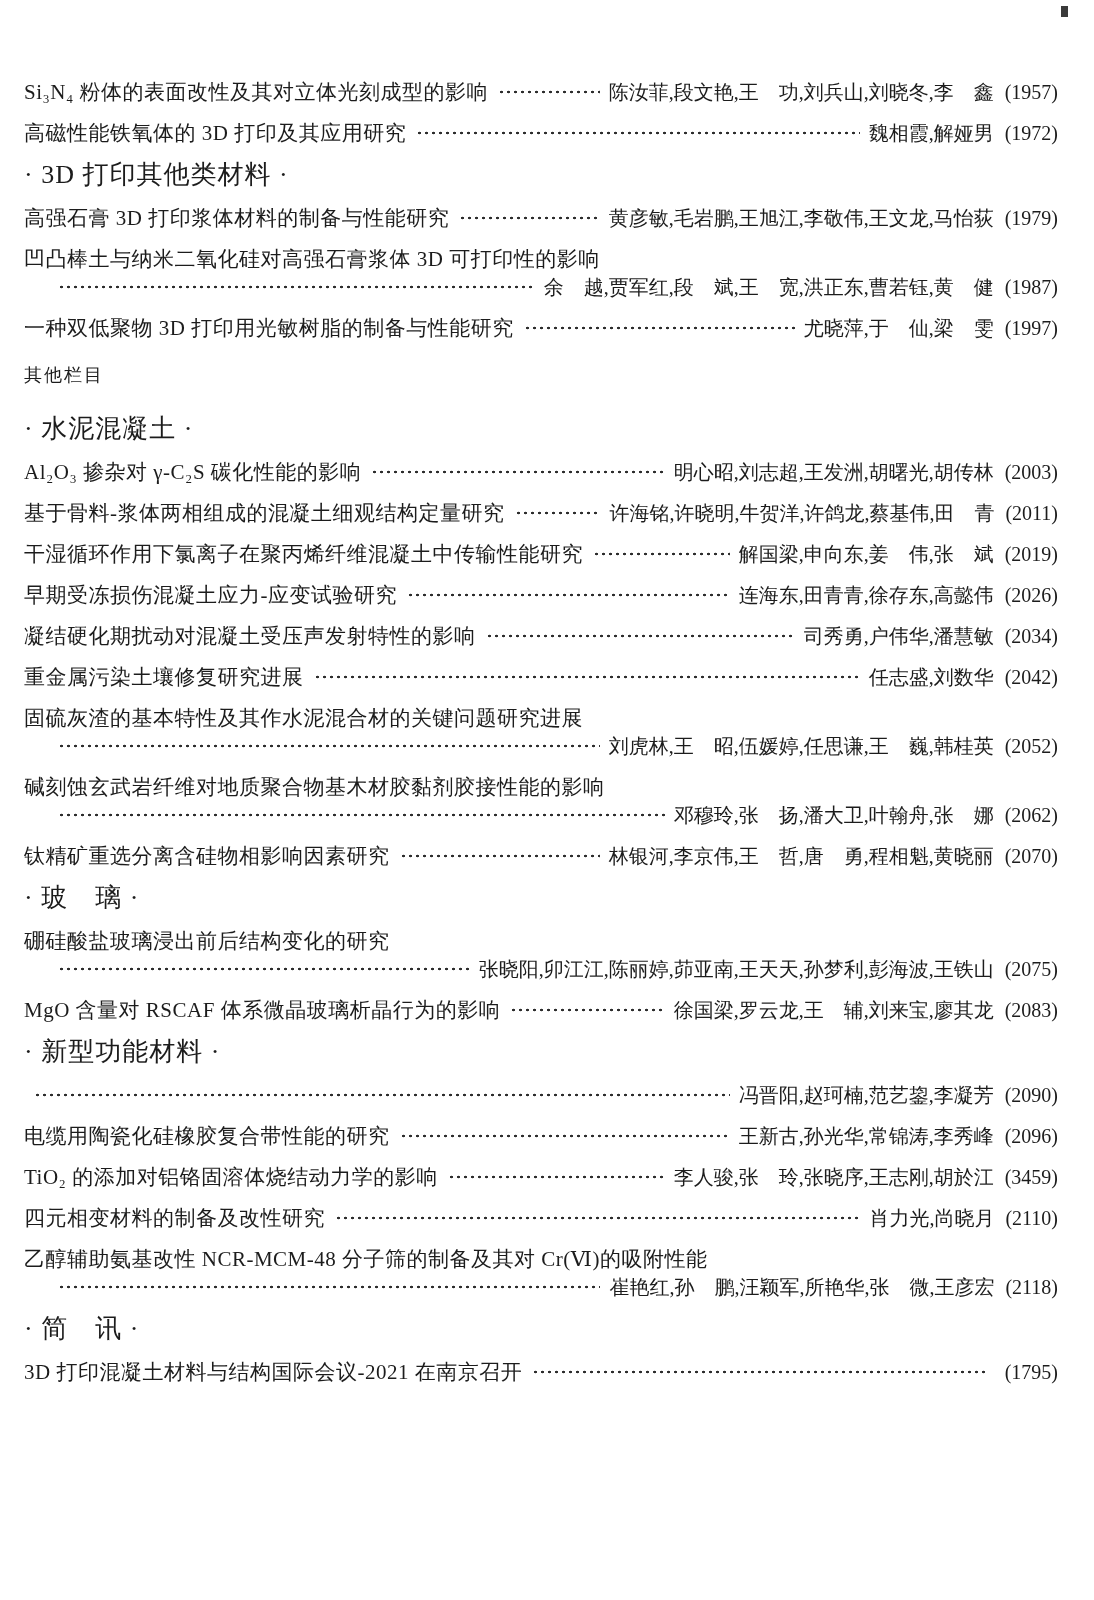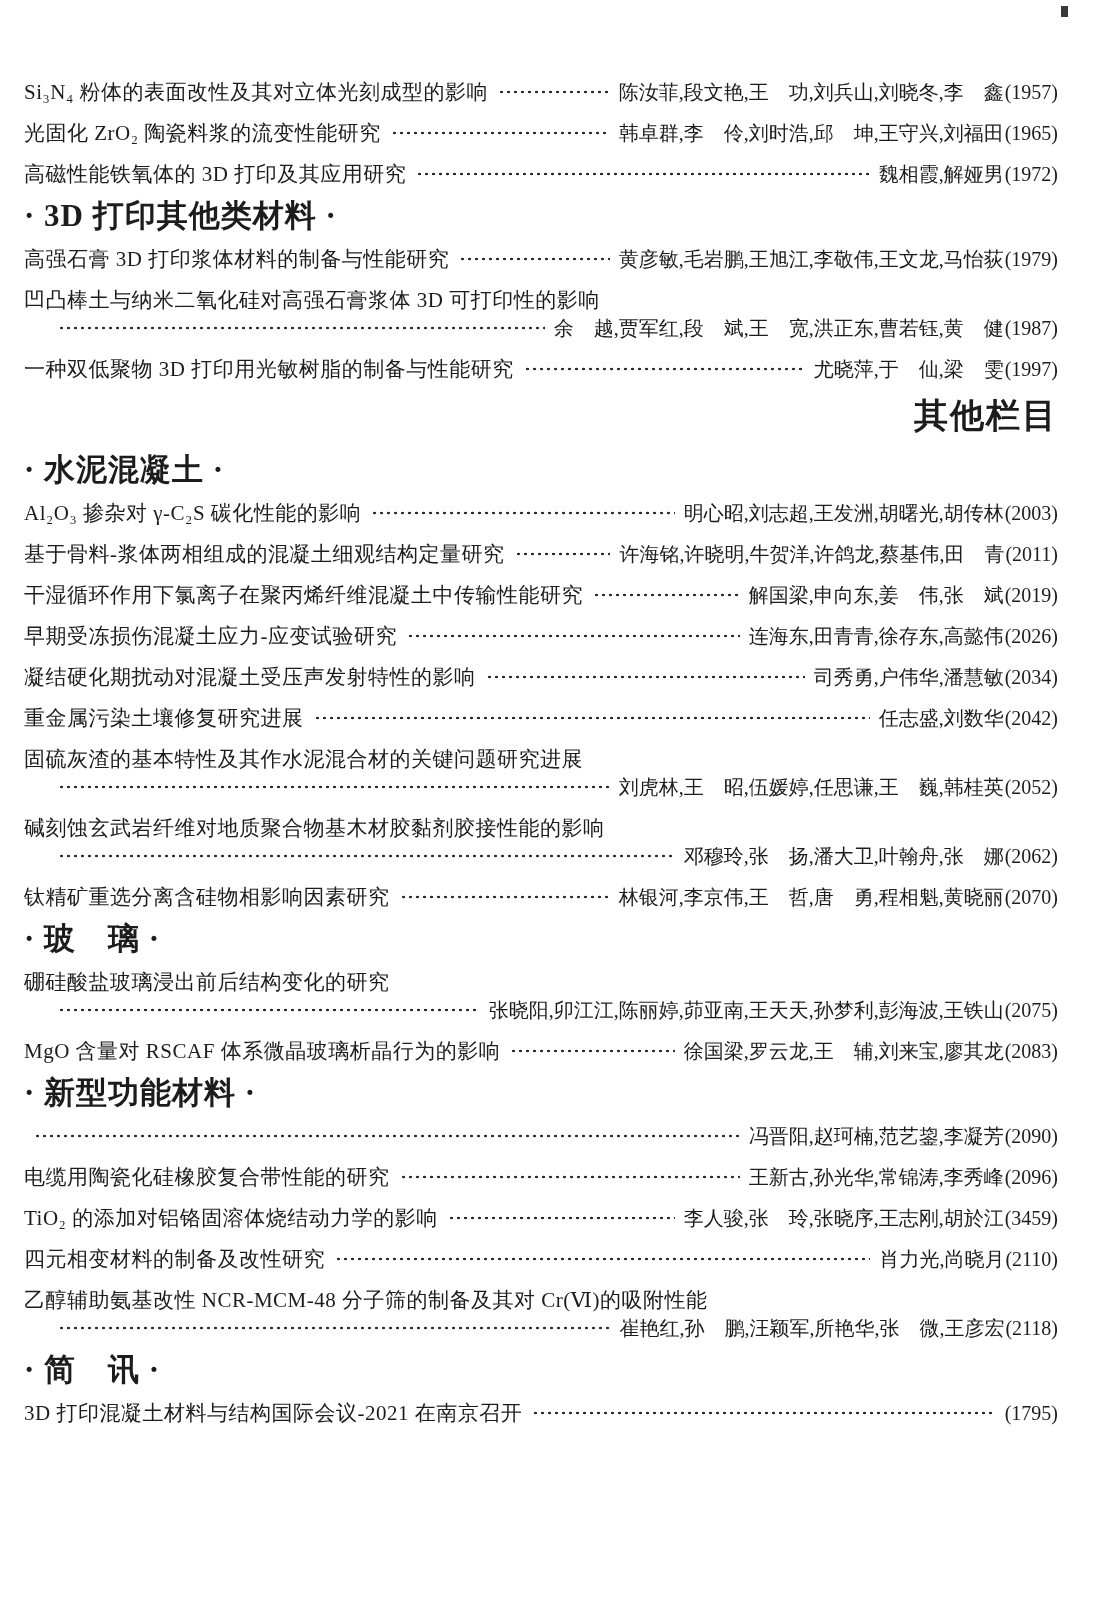--- a/index.html
+++ b/index.html
@@ -42,71 +42,65 @@
     line-height: 28px;
     letter-spacing: 0.5px;
   }
   .authors {
     white-space: nowrap;
     font-size: 20px;
   }
   .pageno {
     white-space: nowrap;
     font-size: 20px;
-    margin-left: 1px;
+    margin-left: 11px;
   }
   .leader {
     flex: 1 1 auto;
     min-width: 14px;
     height: 20px;
     align-self: center;
     margin: 0 9px 0 10px;
     background-image: radial-gradient(circle, #2b2b2b 1.1px, rgba(0,0,0,0) 1.6px);
     background-size: 7px 20px;
     background-repeat: repeat-x;
     background-position: left center;
   }
   .line2 .leader { margin-left: 34px; }
   .section-row {
     margin: 8px 0 14px 0;
   }
   .section-label {
-    font-size: 31px;
+    font-size: 26px;
     line-height: 30px;
-    font-weight: bold;
+    font-weight: normal;
     letter-spacing: 1px;
   }
   .center-heading {
-    text-align: right;
-    font-size: 34px;
+    text-align: left;
+    font-size: 18px;
     line-height: 34px;
-    font-weight: bold;
+    font-weight: normal;
     letter-spacing: 2px;
     margin: 16px 0 22px 0;
   }
 </style>
 </head>
 <body>
 
 <div class="page">
   <div class="artifact"></div>
   <div id="toc-list">
       <div class="row entry">
         <span class="title">Si₃N₄ 粉体的表面改性及其对立体光刻成型的影响</span>
         <span class="leader"></span>
         <span class="authors">陈汝菲,段文艳,王　功,刘兵山,刘晓冬,李　鑫</span>
         <span class="pageno">(1957)</span>
       </div>
       <div class="row entry">
-        <span class="title">光固化 ZrO₂ 陶瓷料浆的流变性能研究</span>
-        <span class="leader"></span>
-        <span class="authors">韩卓群,李　伶,刘时浩,邱　坤,王守兴,刘福田</span>
-        <span class="pageno">(1965)</span>
-      </div>
-      <div class="row entry">
         <span class="title">高磁性能铁氧体的 3D 打印及其应用研究</span>
         <span class="leader"></span>
         <span class="authors">魏相霞,解娅男</span>
         <span class="pageno">(1972)</span>
       </div>
       <div class="row section-row"><span class="section-label">· 3D 打印其他类材料 ·</span></div>
       <div class="row entry">
         <span class="title">高强石膏 3D 打印浆体材料的制备与性能研究</span>
         <span class="leader"></span>
         <span class="authors">黄彦敏,毛岩鹏,王旭江,李敬伟,王文龙,马怡荻</span>

